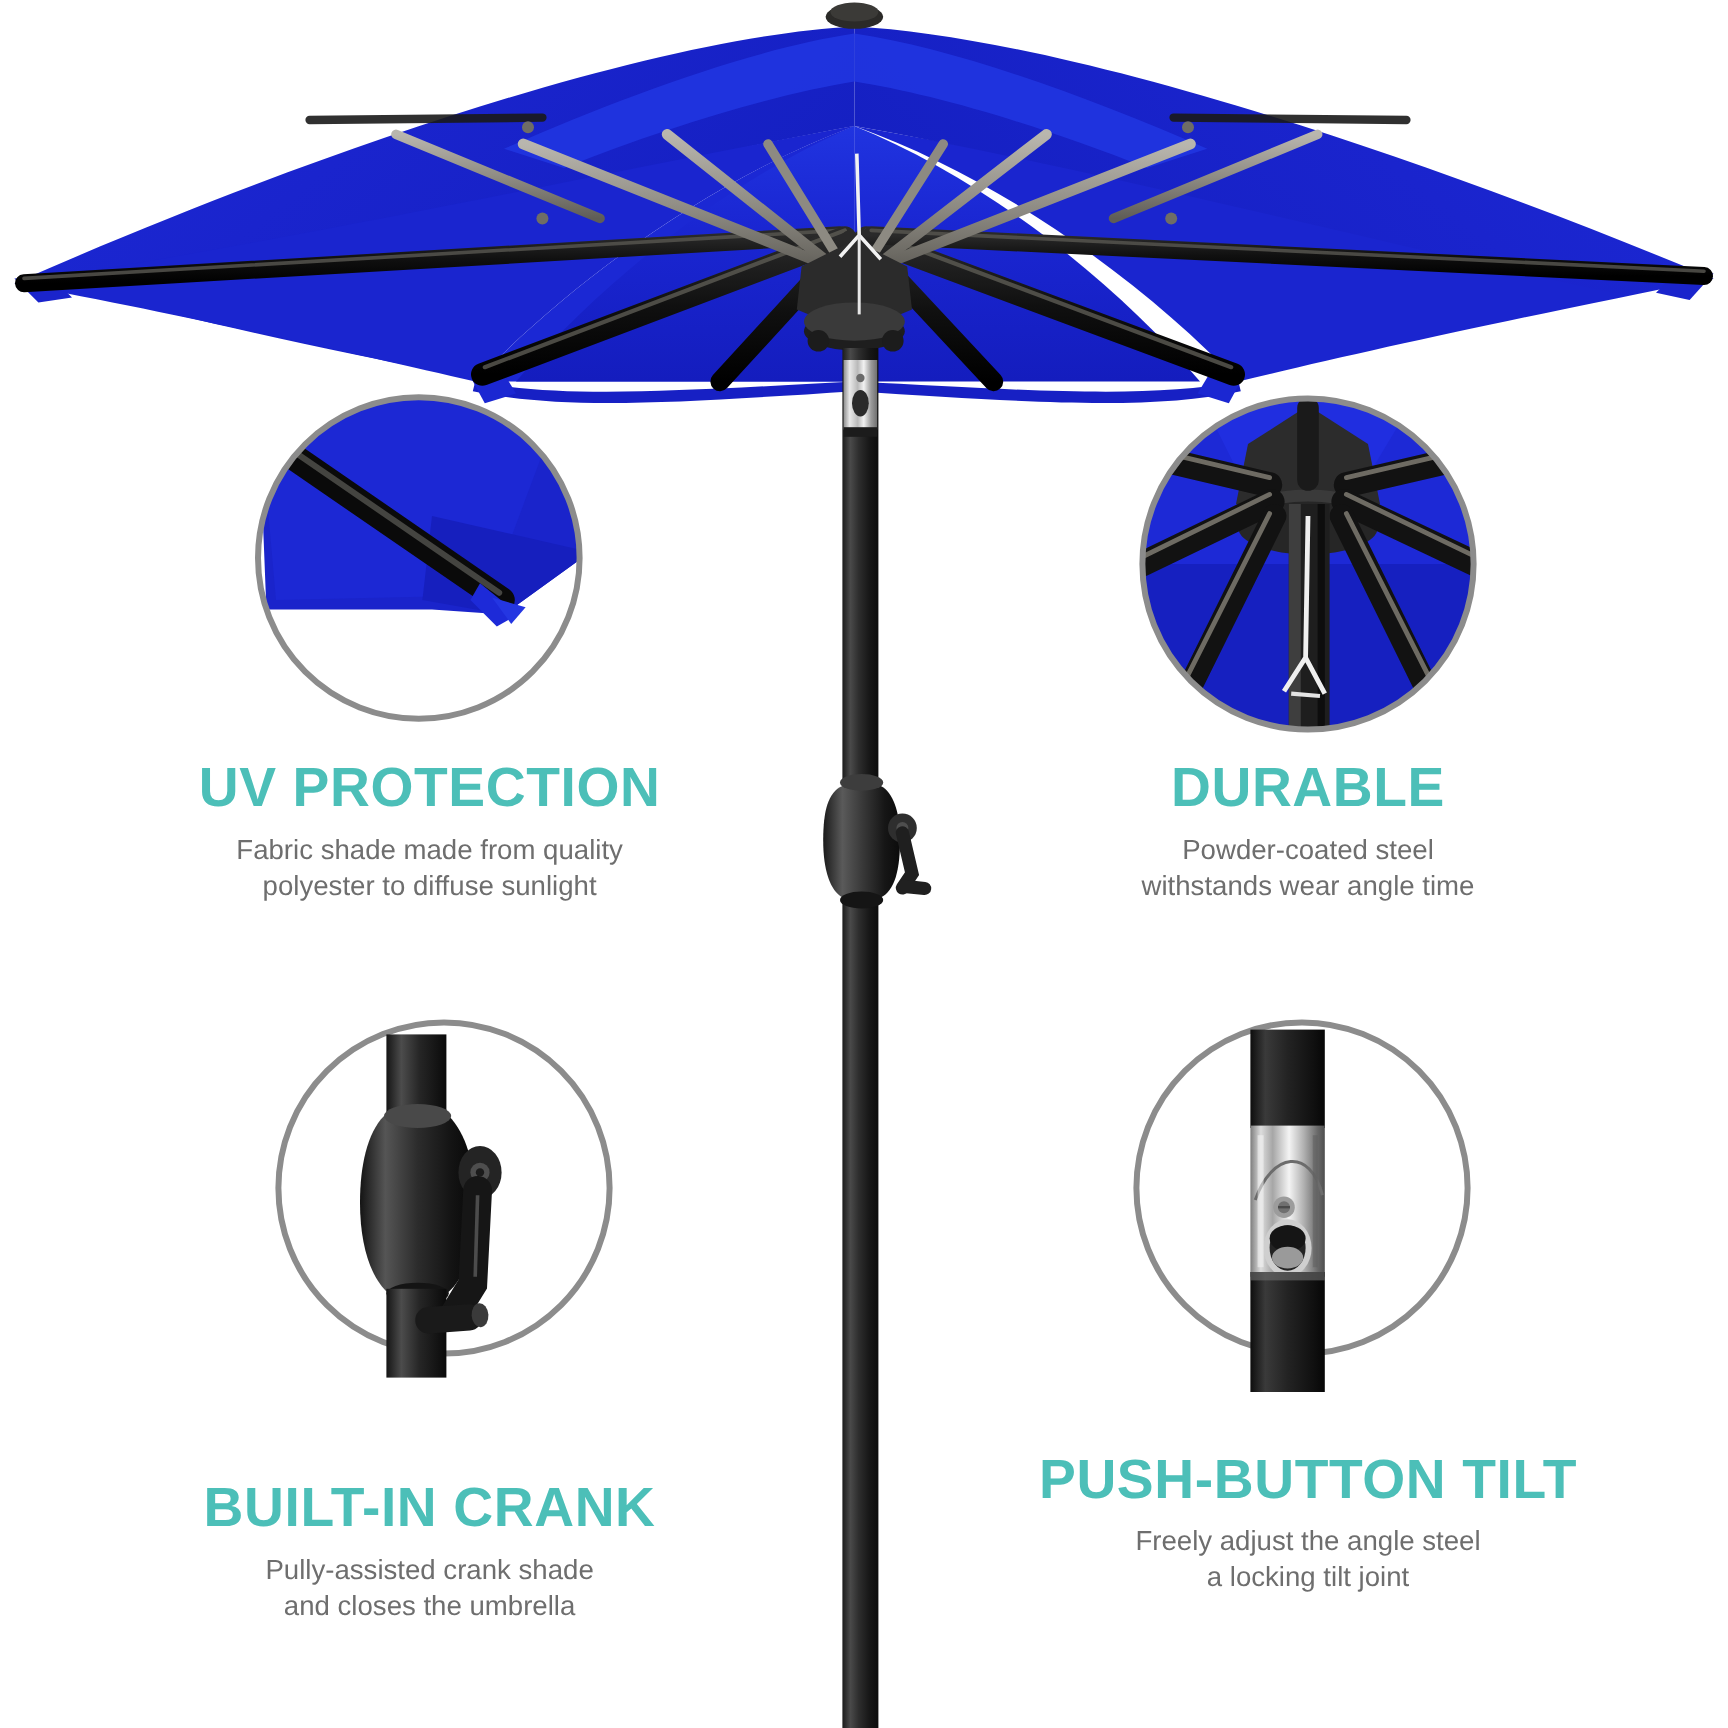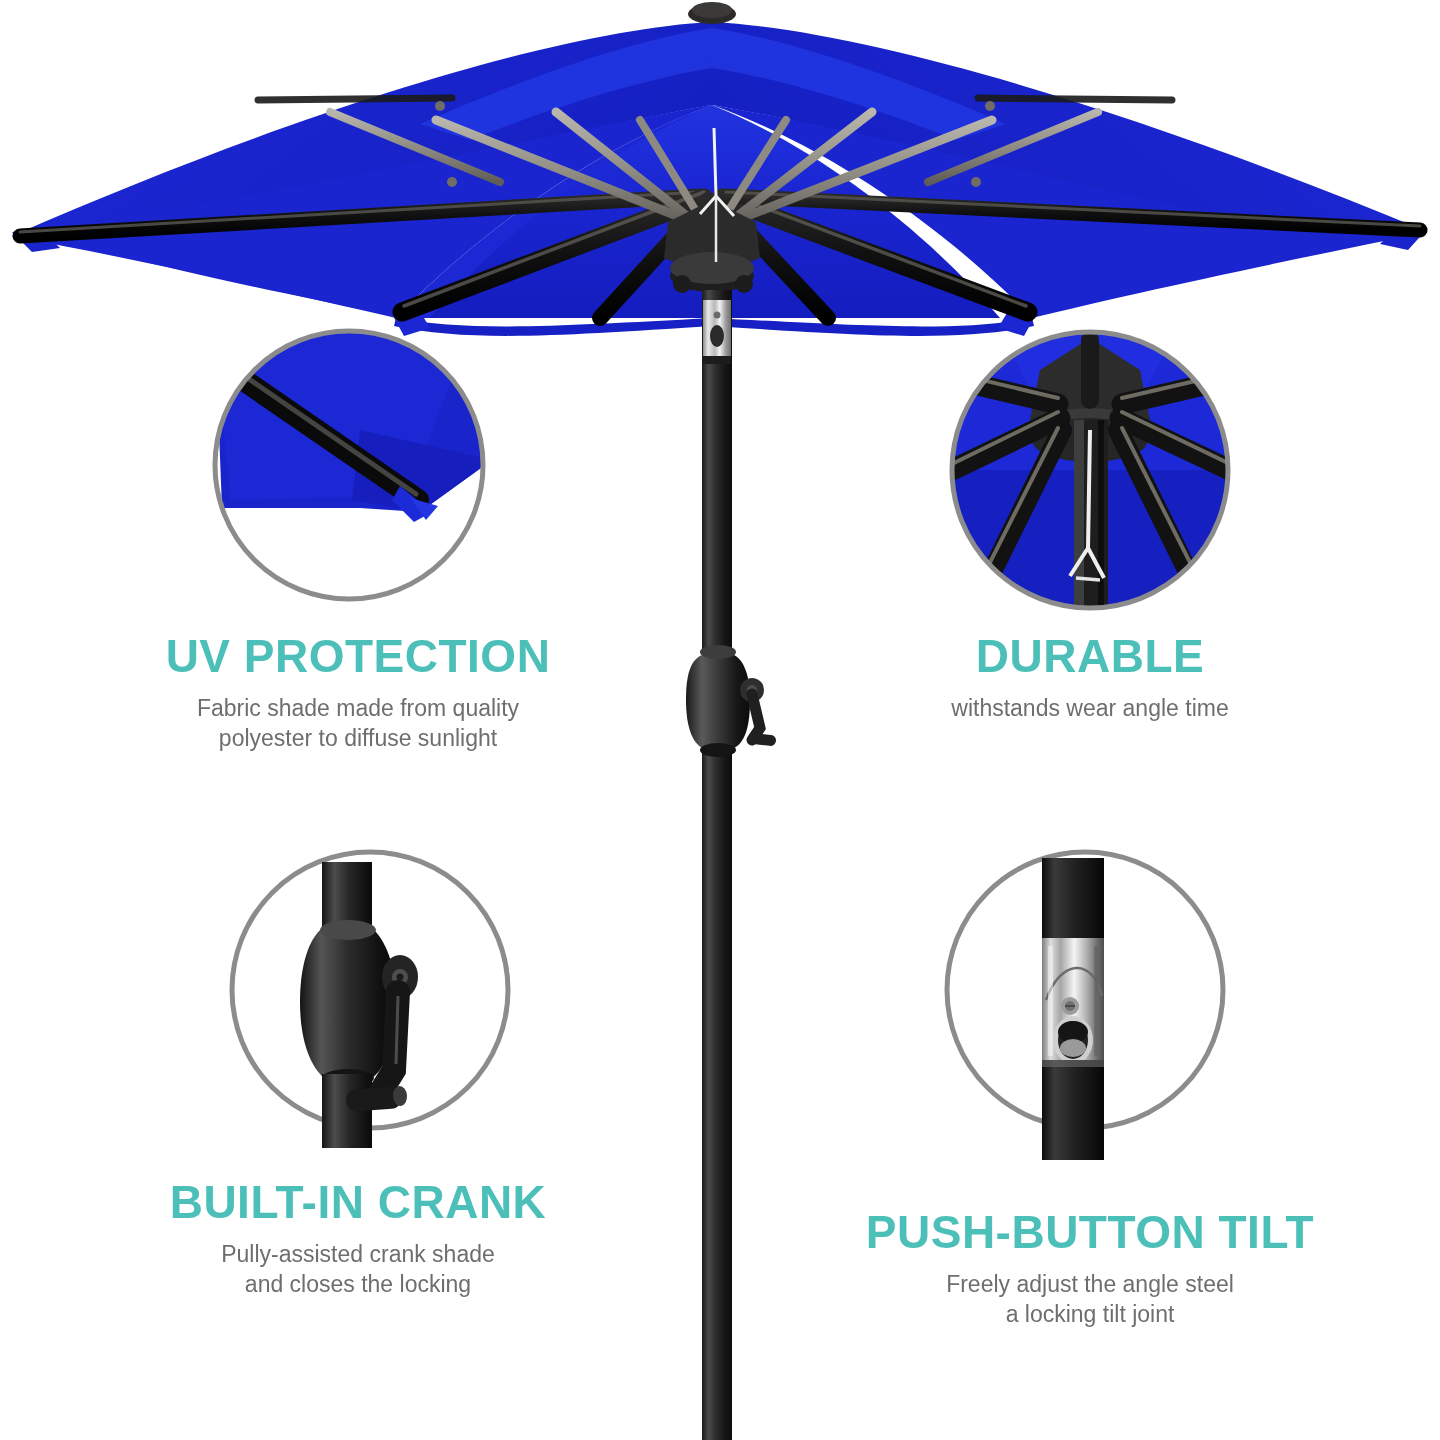--- a/index.html
+++ b/index.html
@@ -31,21 +31,21 @@
   .feature .body {
     margin-top: 14px;
     font-size: 23px;
     font-weight: 300;
     color: #6e6e6e;
     line-height: 1.28;
   }
 
   #feat-uv        { left: 28px;  top: 632px; width: 660px; }
   #feat-durable   { left: 760px; top: 632px; width: 660px; }
-  #feat-crank     { left: 28px;  top: 1178px; width: 660px; }
+  #feat-crank     { left: 28px;  top: 1232px; width: 660px; }
   #feat-tilt      { left: 760px; top: 1208px; width: 660px; }
 
   .svgwrap { position: absolute; top:0; left:0; }
 </style>
 </head>
 <body>
 
 <div id="stage">
 
   <svg class="svgwrap" width="1440" height="1440" viewBox="0 0 1440 1440">
@@ -360,29 +360,30 @@
     <div class="heading">UV PROTECTION</div>
     <div class="body">
       <div>Fabric shade made from quality</div>
       <div>polyester to diffuse sunlight</div>
     </div>
   </div>
 
   <div class="feature" id="feat-durable">
     <div class="heading">DURABLE</div>
     <div class="body">
+      <div>Powder-coated steel</div>
       <div>withstands wear angle time</div>
     </div>
   </div>
 
   <div class="feature" id="feat-crank">
     <div class="heading">BUILT-IN CRANK</div>
     <div class="body">
       <div>Pully-assisted crank shade</div>
-      <div>and closes the locking</div>
+      <div>and closes the umbrella</div>
     </div>
   </div>
 
   <div class="feature" id="feat-tilt">
     <div class="heading">PUSH-BUTTON TILT</div>
     <div class="body">
       <div>Freely adjust the angle steel</div>
       <div>a locking tilt joint</div>
     </div>
   </div>

